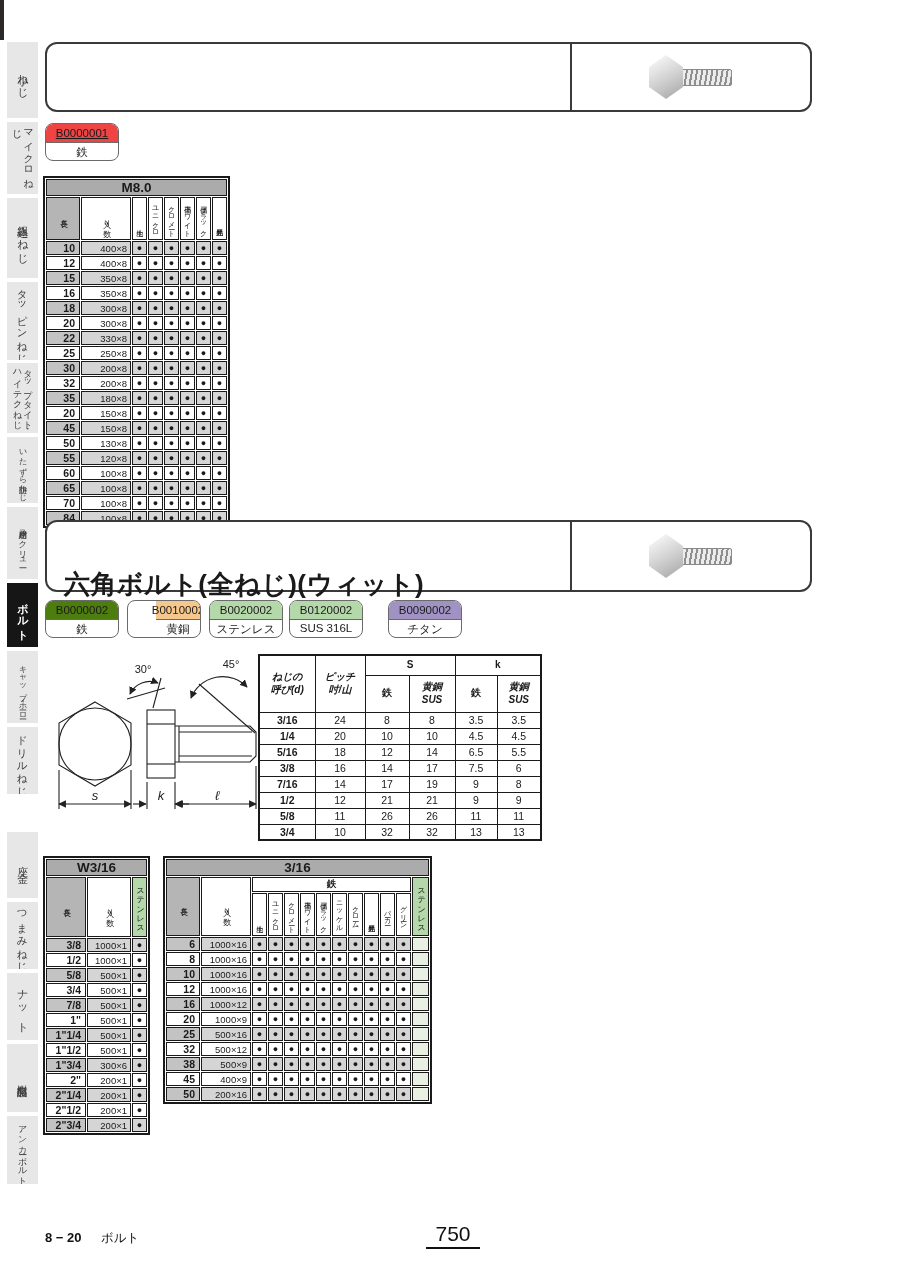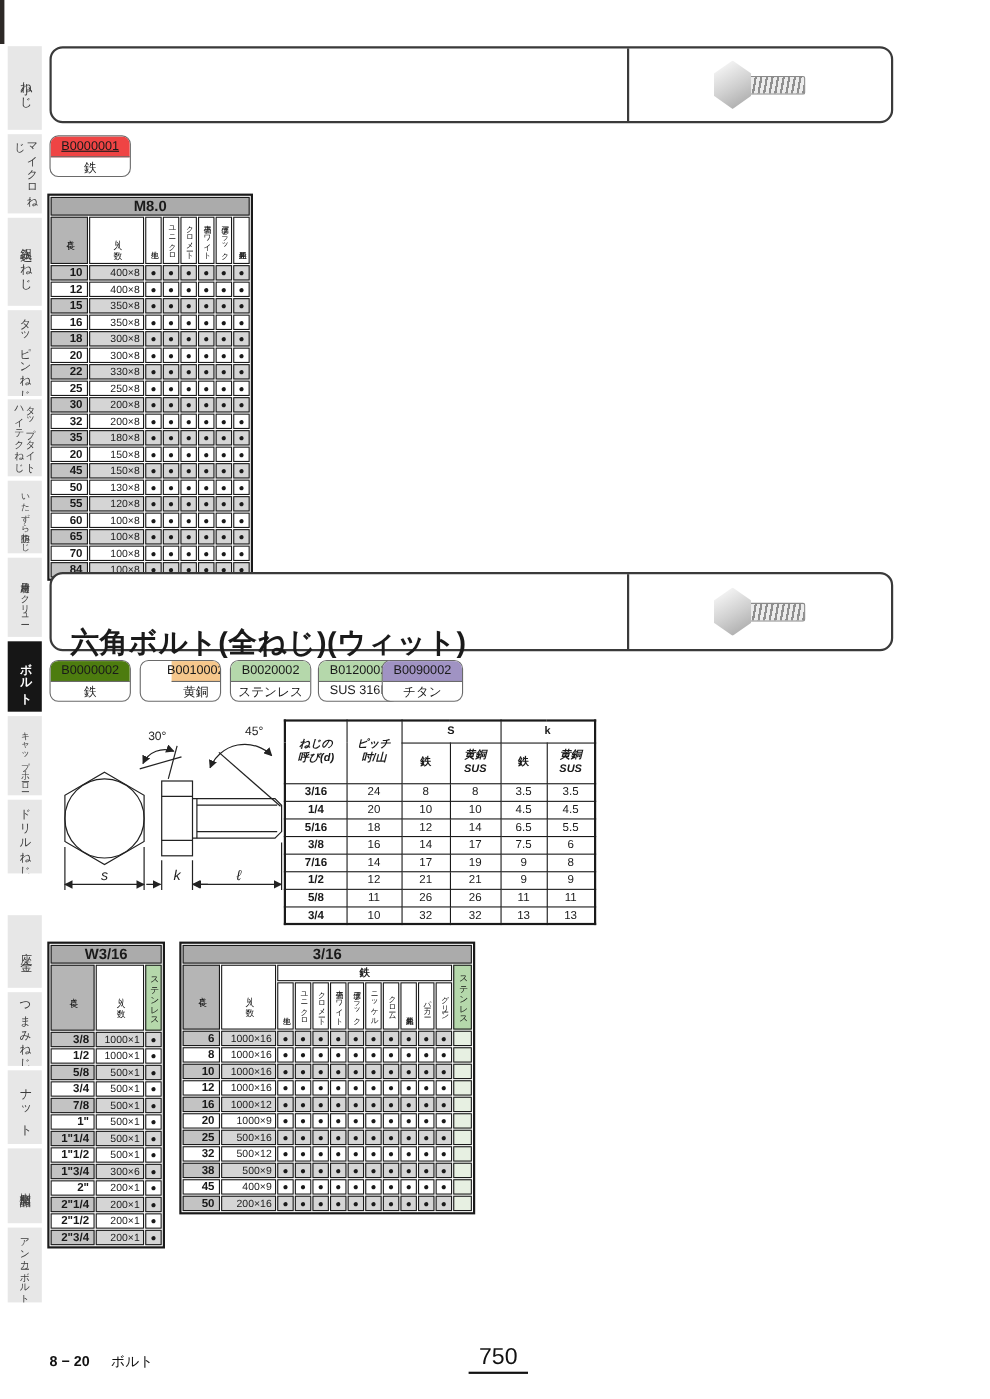--- a/index.html
+++ b/index.html
@@ -383,21 +383,21 @@
     <div class="tag-bottom">黄銅</div>
   </div>
   <div class="tag" style="left:209px;top:600px;">
     <div class="tag-top" style="background: rgb(181, 216, 171);">B0020002</div>
     <div class="tag-bottom">ステンレス</div>
   </div>
   <div class="tag" style="left:289px;top:600px;">
     <div class="tag-top" style="background: rgb(181, 216, 171);">B0120002</div>
     <div class="tag-bottom">SUS 316L</div>
   </div>
-  <div class="tag" style="left:347px;top:600px;">
+  <div class="tag" style="left:388px;top:600px;">
     <div class="tag-top" style="background: rgb(160, 147, 195);">B0090002</div>
     <div class="tag-bottom">チタン</div>
   </div>
 
   <svg id="diagram" width="228" height="192" viewBox="0 0 228 192">
     <defs>
       <marker id="ar" viewBox="0 0 10 10" refX="9" refY="5" markerWidth="7" markerHeight="7" orient="auto-start-reverse">
         <path d="M0,0 L10,5 L0,10 z" fill="#222"></path>
       </marker>
     </defs>

